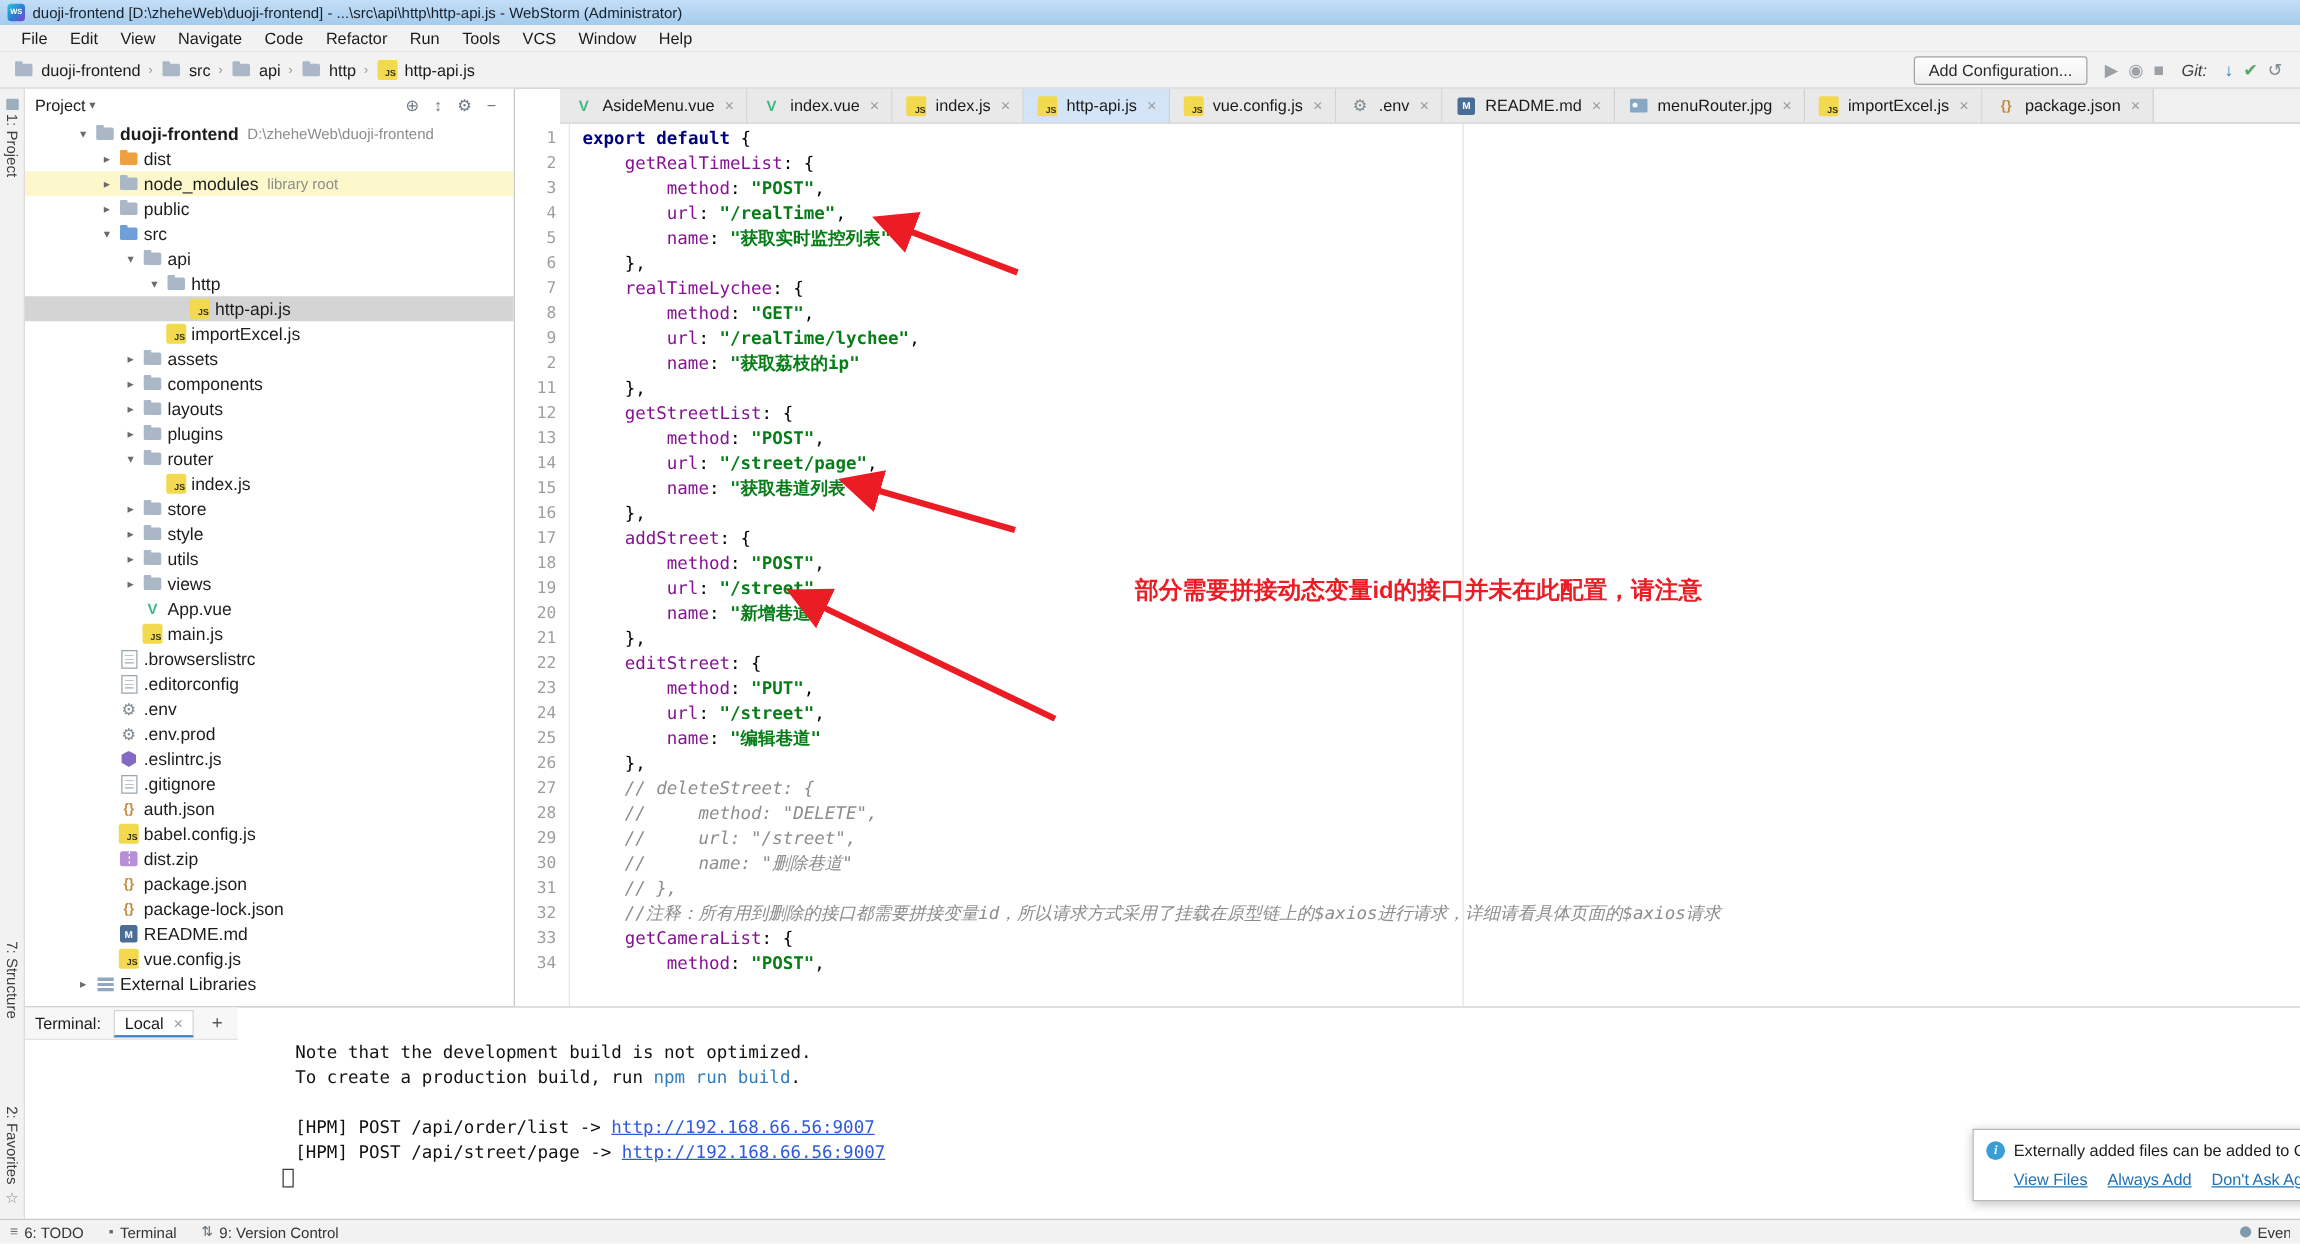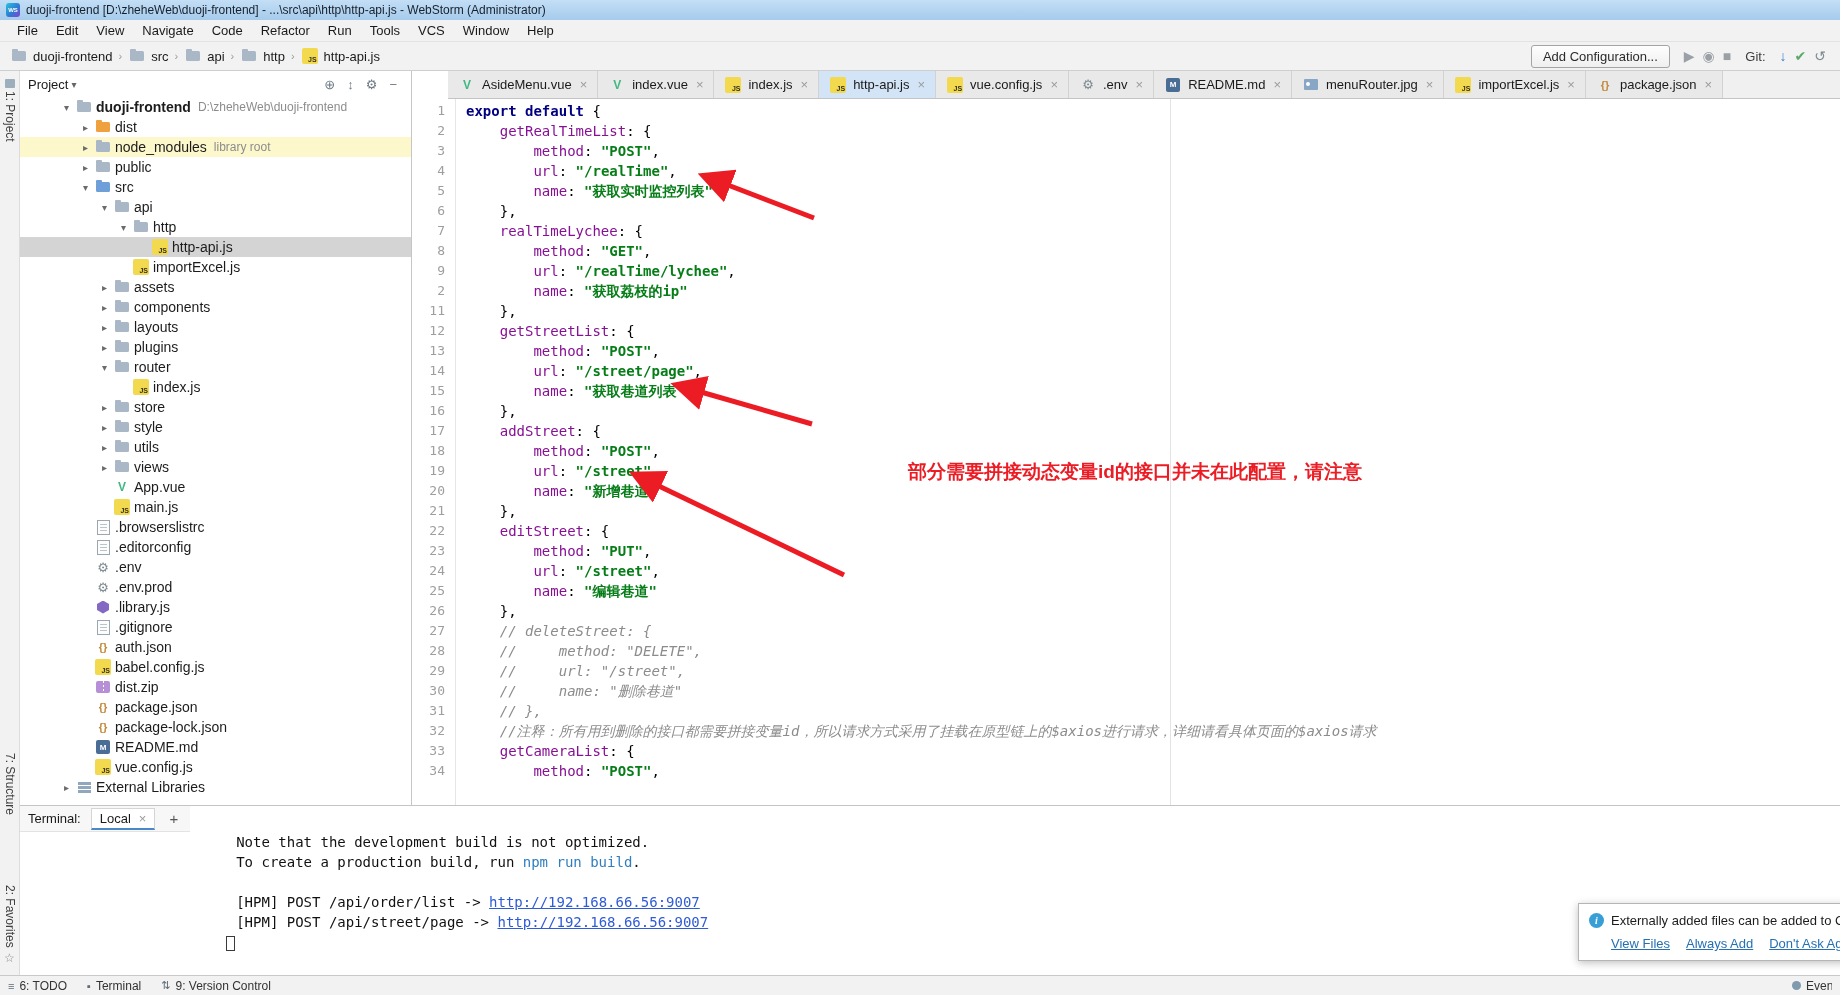--- a/index.html
+++ b/index.html
@@ -21,21 +21,21 @@
   
   .toolbar { height:29px; background:#f2f2f2; border-bottom:1px solid #cfcfcf;
     display:flex; align-items:center; padding:0 10px; }
   .crumbs { display:flex; align-items:center; gap:6px; font-size:13px; }
   .crumb { display:flex; align-items:center; gap:5px; }
   .crumb-sep { color:#9a9a9a; font-size:11px; }
   .toolbar-right { margin-left:auto; display:flex; align-items:center; gap:10px; }
   .add-config-btn { border:1px solid #a4a4a4; border-radius:3px; font-size:13px; color:#2b2b2b;
     background:linear-gradient(#fefefe,#efefef); padding:3px 11px; font-family:inherit; }
   .tb-icon { font-size:14px; padding:0 4px; }
-  .git-label { color:#3c3c3c; font-size:13px; }
+  .git-label { color:#3c3c3c; font-size:13px;font-style:italic; }
   
   .workspace { position:absolute; top:71px; left:0; right:0; bottom:20px; display:flex; }
   .stripe { width:20px; flex:none; background:#f2f2f2; border-right:1px solid #dcdcdc; position:relative; }
   .stripe-btn { position:absolute; left:0; width:100%; display:flex; flex-direction:column;
     align-items:center; gap:3px; font-size:12px; color:#3e3e3e; }
   .stripe-btn .vtext { writing-mode:vertical-rl; white-space:nowrap; }
   .stripe-btn.top { top:8px; }
   .stripe-btn.struct { bottom:160px; }
   .stripe-btn.fav { bottom:10px; flex-direction:column-reverse; }
   .stripe-mini { width:10px; height:9px; background:#9daebc; border-radius:1px; }
@@ -356,21 +356,21 @@
               <span class="tlabel">.env</span>
             </div>
             <div class="tree-row" style="padding-left: 57px;">
               <span class="chev"></span>
               <span class="icon i-gear"></span>
               <span class="tlabel">.env.prod</span>
             </div>
             <div class="tree-row" style="padding-left: 57px;">
               <span class="chev"></span>
               <span class="icon i-eslint"></span>
-              <span class="tlabel">.library.js</span>
+              <span class="tlabel">.eslintrc.js</span>
             </div>
             <div class="tree-row" style="padding-left: 57px;">
               <span class="chev"></span>
               <span class="icon i-text"></span>
               <span class="tlabel">.gitignore</span>
             </div>
             <div class="tree-row" style="padding-left: 57px;">
               <span class="chev"></span>
               <span class="icon i-json"></span>
               <span class="tlabel">auth.json</span>

